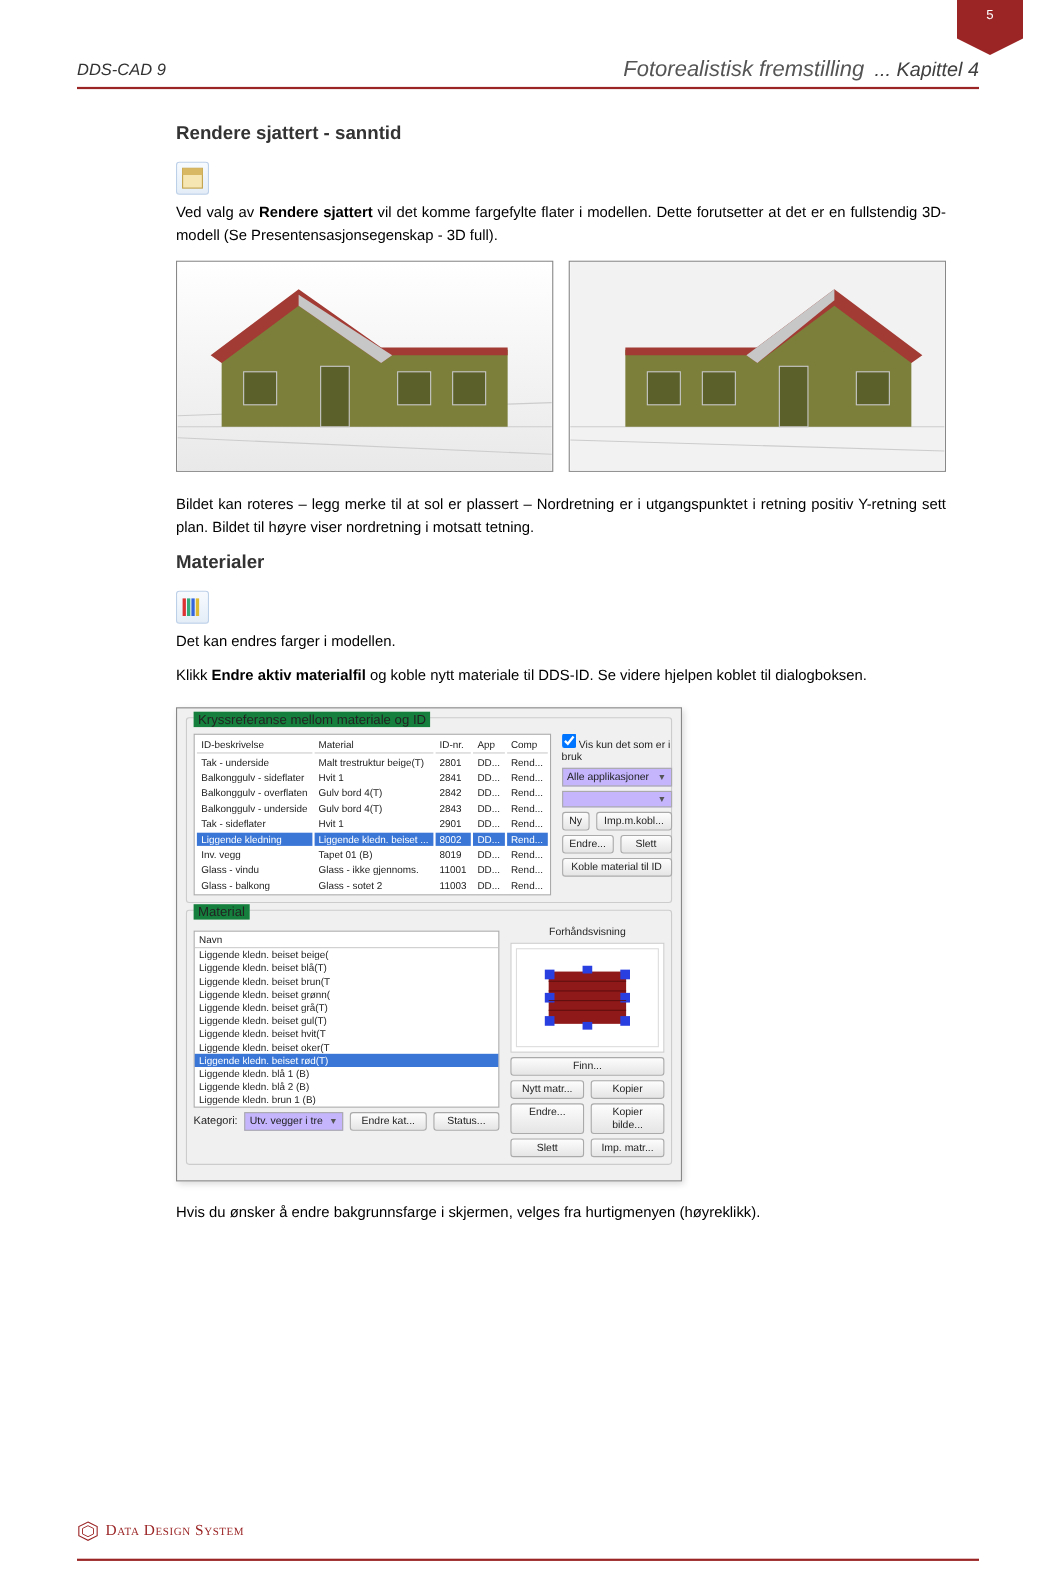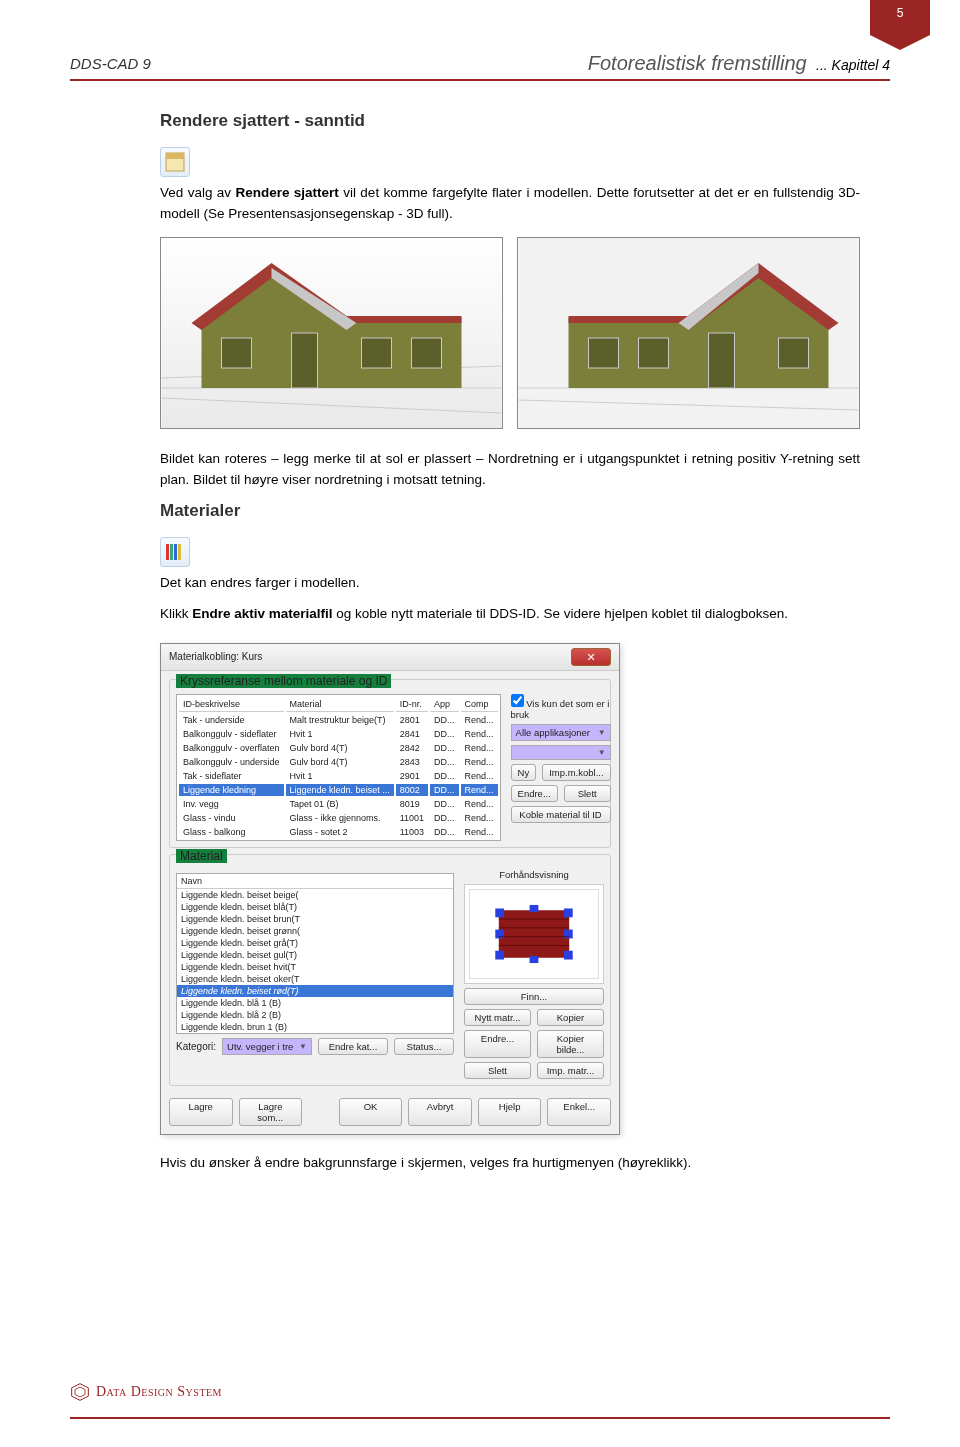--- a/index.html
+++ b/index.html
@@ -5,21 +5,21 @@
   * { box-sizing: border-box; margin: 0; padding: 0; }
   body { font-family: Verdana, Geneva, sans-serif; font-size: 12px; color: #333; background: #fff; width: 960px; }
   .page { position: relative; width: 960px; min-height: 1447px; padding: 40px 70px 90px 70px; }
   .tab { position: absolute; top: 0; right: 30px; width: 60px; height: 50px; }
   .tab svg { width: 60px; height: 50px; }
   .tab-num { position: absolute; top: 6px; left: 0; width: 60px; text-align: center; color: #fff; font-size: 12px; }
   .header { display: flex; flex-direction: column; gap: 4px; margin-bottom: 30px; }
   .header-top { display: flex; justify-content: space-between; align-items: center; margin-top: 12px; }
   .prod { font-style: italic; font-size: 15px; color: #333; }
   .title { font-style: italic; font-size: 20px; color: #555; }
-  .chap { font-style: italic; font-size: 14px; color: #000000; margin-left: 6px; }
+  .chap { font-style: italic; font-size: 18px; color: #404040; margin-left: 6px; }
   .rule { height: 2px; background: #9b2425; width: 100%; }
   .content { margin-left: 90px; margin-right: 30px; }
   h2.section { font-size: 17px; font-weight: 600; color: #333; margin: 10px 0 16px 0; font-family: "Segoe UI", Verdana, sans-serif; }
   .iconbox { display: inline-block; width: 30px; height: 30px; border: 1px solid #bcd0e8; background: linear-gradient(#f7fbff,#e4edf7); border-radius: 3px; vertical-align: middle; position: relative; }
   .iconbox svg { position: absolute; top: 3px; left: 3px; }
   .para { font-size: 13.5px; line-height: 1.55; text-align: justify; margin: 6px 0 10px 0; color: #000000; }
   .b { font-weight: 700; }
   .figs { display: flex; gap: 14px; margin: 12px 0 20px 0; }
   .fig { flex: 1; border: 1px solid #888; background: #fff; padding: 0; }
   .house { width: 100%; height: 190px; display: block; }
@@ -33,21 +33,21 @@
   .dlg-row { display: flex; gap: 10px; }
   .dlg-left { flex: 1; }
   .dlg-right { width: 140px; display: flex; flex-direction: column; gap: 4px; }
   .tbl { width: 100%; border: 1px solid #aaa; background: #fff; font-size: 9px; }
   .tbl th { text-align: left; background: #fff; border-bottom: 1px solid #ccc; padding: 2px 4px; font-weight: 400; }
   .tbl td { padding: 1px 4px; white-space: nowrap; overflow: hidden; }
   .tbl tr.sel td { background: #3a76d6; color: #fff; }
   .listbox { width: 100%; border: 1px solid #aaa; background: #fff; font-size: 9px; margin-top: 4px; }
   .listbox .lh { border-bottom: 1px solid #ccc; padding: 2px 4px; }
   .listbox .li { padding: 1px 4px; }
-  .listbox .li.sel { background: #3a76d6; color: #fff; font-style: italic; }
+  .listbox .li.sel { background: #3a76d6; color: #fff; }
   .btn { background: linear-gradient(#fdfdfd,#e5e5e5); border: 1px solid #aaa; border-radius: 3px; padding: 2px 6px; font-size: 9.5px; text-align: center; }
   .btnrow { display: flex; gap: 6px; }
   .btnrow .btn { flex: 1; }
   .chk { font-size: 9.5px; }
   .combo { border: 1px solid #aaa; background: #c4b5fd; padding: 2px 4px; font-size: 9.5px; display: flex; justify-content: space-between; align-items: center; }
   .combo .arr { font-size: 8px; color: #555; }
   .preview { border: 1px solid #ccc; background: #fff; padding: 4px; }
   .preview-canvas { width: 100%; height: 90px; background: #fff; position: relative; border: 1px solid #ddd; }
   .swatch { position: absolute; top: 10px; left: 20px; right: 20px; bottom: 10px; }
   .dlg-bottom { display: flex; gap: 6px; padding-top: 6px; }
@@ -154,24 +154,20 @@
         </svg>
       </span>
     </div>
     <p class="para">Det kan endres farger i modellen.</p>
     <p class="para">
       <span>Klikk </span><span class="b">Endre aktiv materialfil</span><span> og koble nytt materiale til DDS-ID. Se videre hjelpen koblet til dialogboksen.</span>
     </p>
 
     <div class="dialog-wrap">
       <div class="dialog">
-        <div class="dlg-titlebar">
-          <span>Materialkobling: Kurs</span>
-          <span class="dlg-close">✕</span>
-        </div>
         <div class="dlg-body">
           <div class="groupbox">
             <span class="grouplabel">Kryssreferanse mellom materiale og ID</span>
             <div class="dlg-row" style="margin-top:-6px;">
               <div class="dlg-left">
                 <table class="tbl">
                   <thead>
                       <tr>
                     <th>ID-beskrivelse</th>
                     <th>Material</th>
@@ -334,29 +330,20 @@
                     <div class="btn">Kopier bilde...</div>
                   </div>
                 <div class="btnrow">
                     <div class="btn">Slett</div>
                     <div class="btn">Imp. matr...</div>
                   </div>
               </div>
             </div>
           </div>
 
-          <div class="dlg-bottom">
-            <div class="btn">Lagre</div>
-            <div class="btn">Lagre som...</div>
-            <div style="flex:.5"></div>
-            <div class="btn">OK</div>
-            <div class="btn">Avbryt</div>
-            <div class="btn">Hjelp</div>
-            <div class="btn">Enkel...</div>
-          </div>
         </div>
       </div>
     </div>
 
     <p class="para" style="text-align:justify;">Hvis du ønsker å endre bakgrunnsfarge i skjermen, velges fra hurtigmenyen (høyreklikk).</p>
   </div>
 
   <div class="footer">
     <div class="footer-brand">
       <svg class="logo" viewBox="0 0 24 24">

